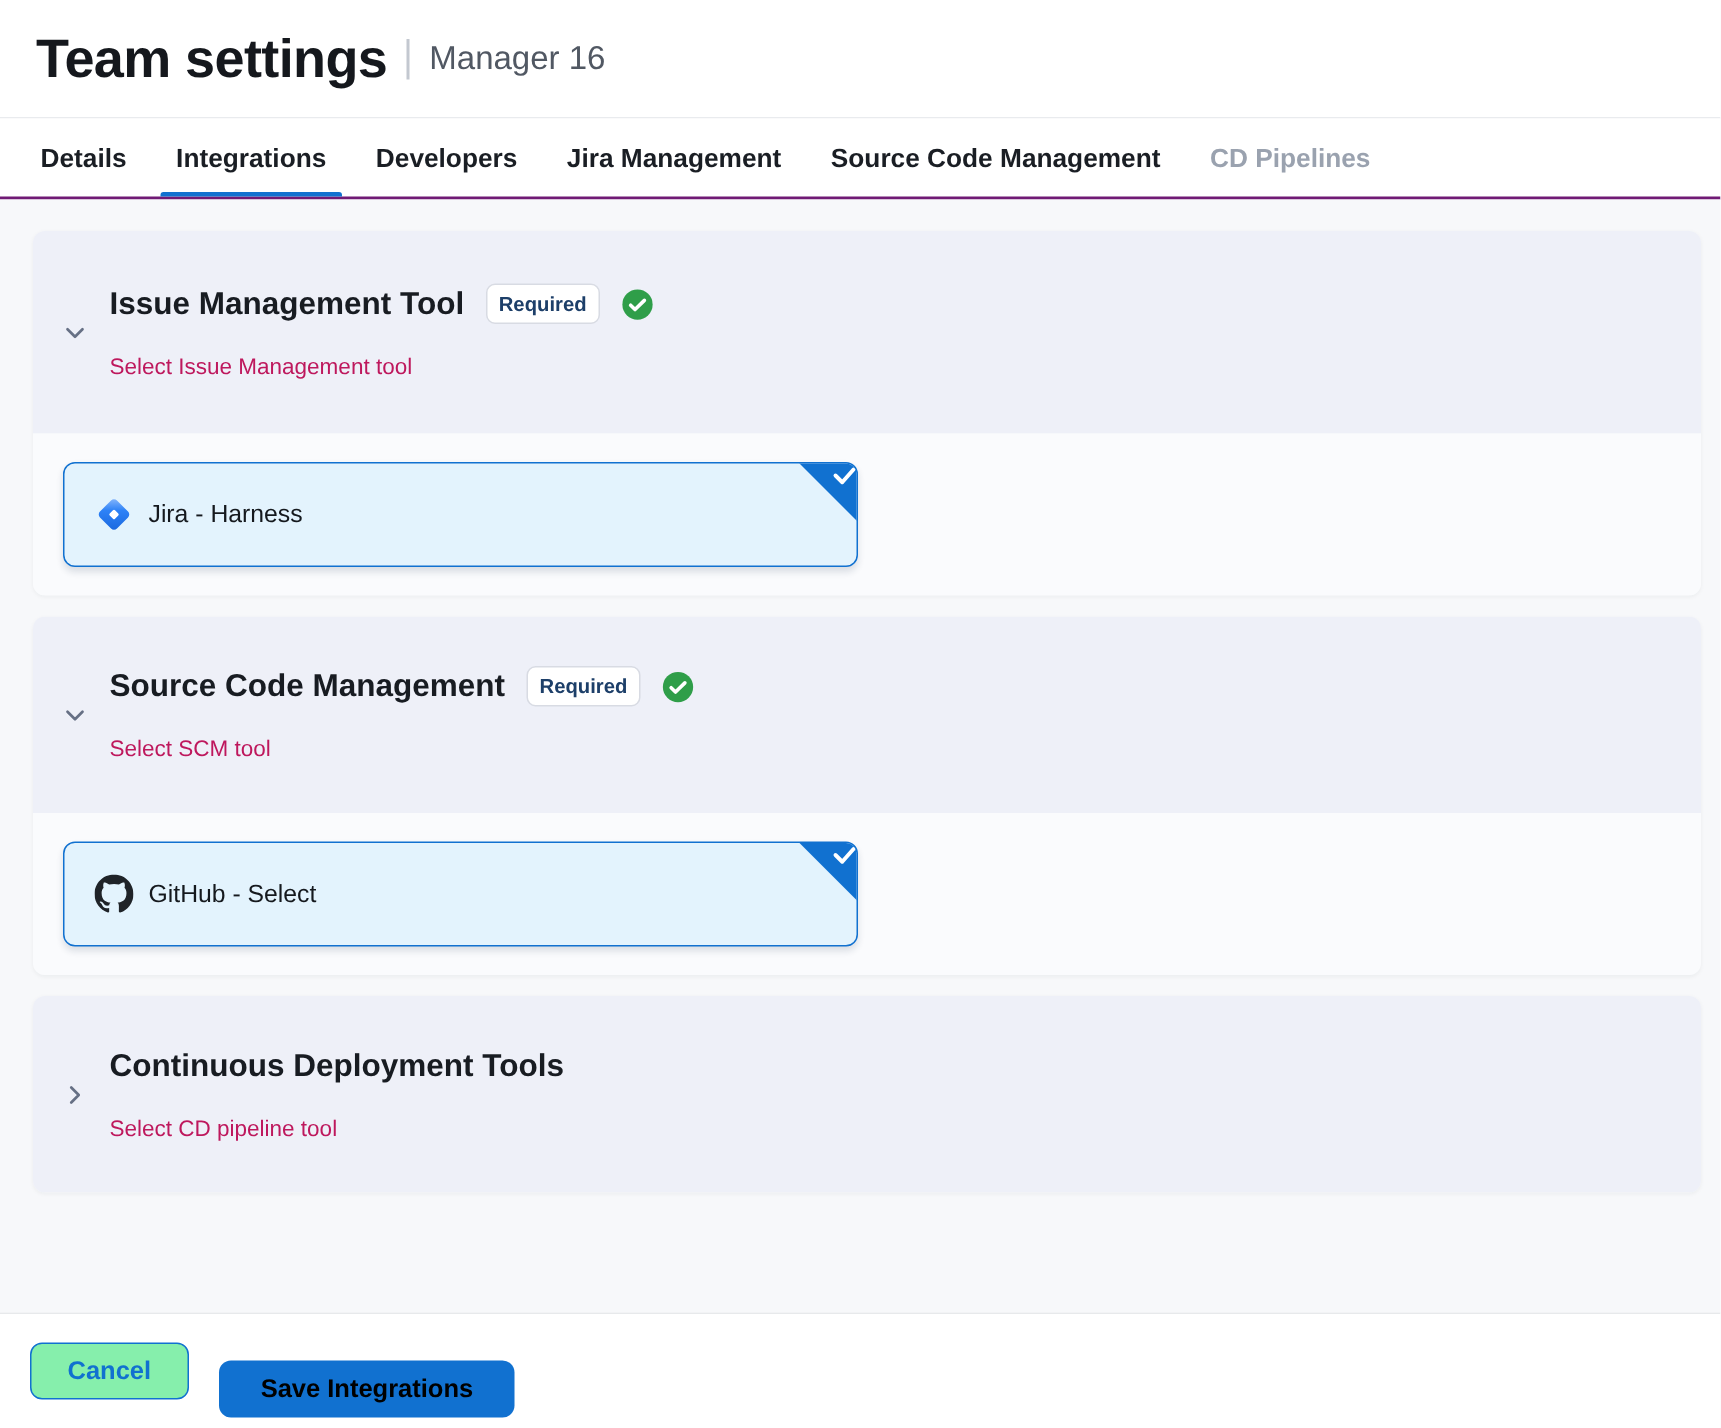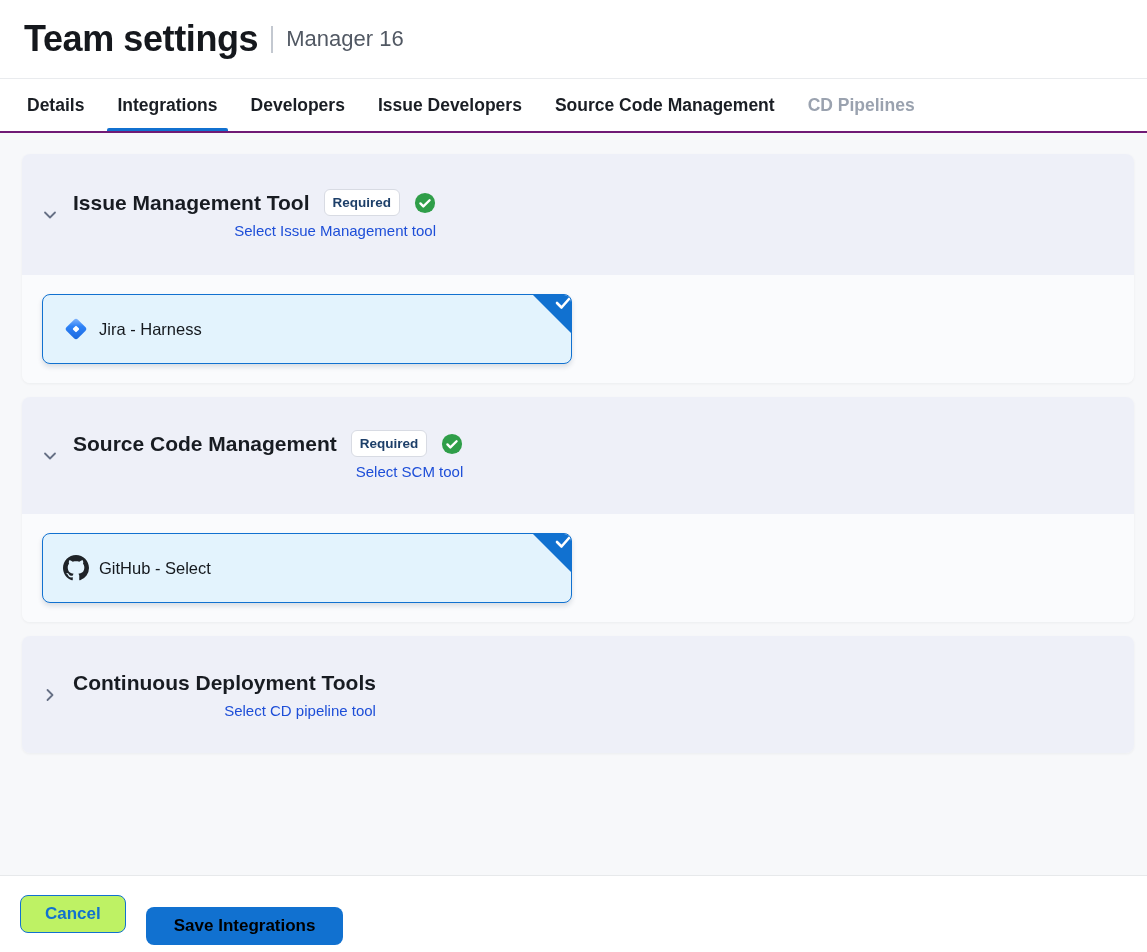--- a/index.html
+++ b/index.html
@@ -11,55 +11,55 @@
   .hdiv { width:2px; height:27px; background:#c3c8d0; margin:0 13px; }
   .hsub { font-size:22px; color:#515863; }
 
   .tabbar { height:54px; display:flex; align-items:stretch; padding:0 17px; gap:13px; border-bottom:2px solid #701a75; background:#fff; }
   .tab { display:flex; align-items:center; padding:0 10px; font-size:17.5px; font-weight:600; color:#1a1e24; position:relative; cursor:pointer; }
   .tab.active::after { content:""; position:absolute; left:0; right:0; bottom:0; height:3px; background:#1171d0; border-radius:2px 2px 0 0; }
   .tab.disabled { color:#9aa2af; }
 
   .content { background:#f7f8fa; height:742px; padding:21px 0 0 22px; }
   .section { width:1112px; border-radius:8px; overflow:hidden; margin-bottom:14px; box-shadow:0 1px 3px rgba(25,30,40,0.05); }
-  .sec-header { background:#eef0f8; padding:33px 24px 33px 20px; display:flex; align-items:center; cursor:pointer;text-align:right; }
+  .sec-header { background:#eef0f8; padding:33px 24px 33px 20px; display:flex; align-items:center; cursor:pointer; }
   .section.first .sec-header { padding-top:35px; padding-bottom:35px; }
   .chev { width:16px; height:16px; margin-right:15px; flex:none; display:flex; align-items:center; justify-content:center; }
   .sec-text { display:flex; flex-direction:column; }
   .trow { display:flex; align-items:center; gap:14px; }
   .sec-title { font-size:21px; font-weight:700; color:#181c22; line-height:27px; }
   .badge { background:#fff; border:1px solid #d8dbe3; border-radius:6px; padding:3px 8px; font-size:13.5px; font-weight:700; color:#1d3f69; line-height:19px; }
   .check { width:22px; height:22px; display:flex; }
-  .sec-sub { margin-top:6px; font-size:15px; color:#1d4ed8; line-height:18px; }
+  .sec-sub { margin-top:20px; font-size:15px; color:#be185d; line-height:18px; }
   .sec-body { background:#fafbfd; padding:19px 20px; }
 
   .tool-card { position:relative; width:530px; height:70px; background:#e3f3fd; border:1.5px solid #1171d0; border-radius:8px; overflow:hidden; display:flex; align-items:center; padding-left:20px; box-shadow:0 3px 5px rgba(20,40,70,0.14); cursor:pointer; }
   .tool-icon { width:26px; height:26px; margin-right:10px; display:flex; flex:none; }
   .tool-name { font-size:16.5px; font-weight:500; color:#15191e; }
   .corner { position:absolute; top:-1px; right:-1px; width:40px; height:40px; }
 
   .footer { height:76px; border-top:1px solid #e7e9eb; background:#fff; display:flex; align-items:flex-start; padding:19px 0 0 20px; }
   .btn { height:38px; border-radius:8px; font-size:17px; font-weight:700; font-family:"Liberation Sans",sans-serif; padding:0 24px; cursor:pointer; }
-  .btn-secondary { background:#bef264; border:1.5px solid #1171d0; color:#1171d0; }
+  .btn-secondary { background:#86efac; border:1.5px solid #1171d0; color:#1171d0; }
   .btn-primary { background:#1171d0; border:none; color:#000000; margin-left:20px; padding:0 28px;margin-top:12px; }
 </style>
 </head>
 <body>
 
 <div class="header">
   <div class="page-title">Team settings</div>
   <div class="hdiv"></div>
   <div class="hsub">Manager 16</div>
 </div>
 
 <div class="tabbar">
   <div class="tab">Details</div>
   <div class="tab active">Integrations</div>
   <div class="tab">Developers</div>
-  <div class="tab">Issue Developers</div>
+  <div class="tab">Jira Management</div>
   <div class="tab">Source Code Management</div>
   <div class="tab disabled">CD Pipelines</div>
 </div>
 
 <div class="content">
 
   <div class="section first">
     <div class="sec-header">
       <span class="chev">
         <svg width="16" height="16" viewBox="0 0 16 16">

